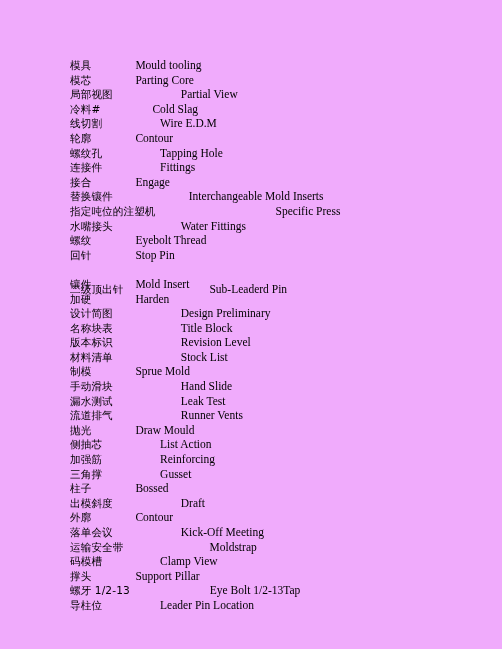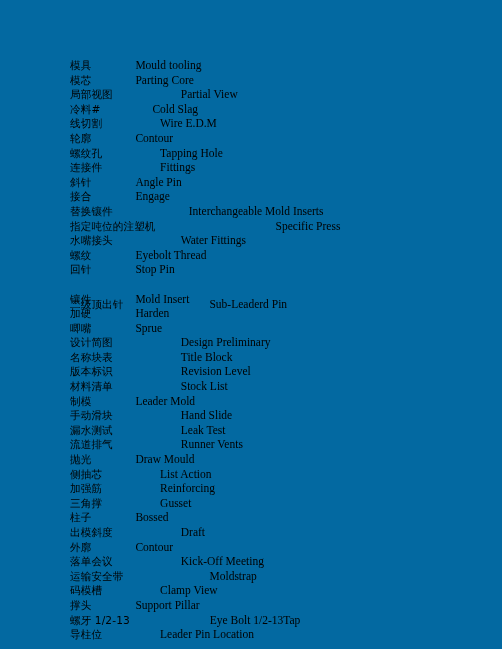--- a/index.html
+++ b/index.html
@@ -48,46 +48,44 @@
   .term-en {
     display: inline-block;
     font-family: "Liberation Serif", "DejaVu Serif", serif;
     font-size: 11.5px;
     vertical-align: baseline;
   }
 </style>
 </head>
 <body style="background: rgb(255, 255, 255); color: rgb(0, 0, 0);">
 
-<div id="document-page" style="background: #0369a1;">
+<div id="document-page" style="background: #f0abfc;">
   <ul id="glossary-list">
       <li class="glossary-row"><span class="term-cn">模具</span><span class="term-en" style="margin-left: 44px;">Mould tooling</span></li>
       <li class="glossary-row"><span class="term-cn">模芯</span><span class="term-en" style="margin-left: 44px;">Parting Core</span></li>
       <li class="glossary-row"><span class="term-cn">局部视图</span><span class="term-en" style="margin-left: 68px;">Partial View</span></li>
       <li class="glossary-row"><span class="term-cn">冷料#</span><span class="term-en" style="margin-left: 52px;">Cold Slag</span></li>
       <li class="glossary-row"><span class="term-cn">线切割</span><span class="term-en" style="margin-left: 58px;">Wire  E.D.M</span></li>
       <li class="glossary-row"><span class="term-cn">轮廓</span><span class="term-en" style="margin-left: 44px;">Contour</span></li>
       <li class="glossary-row"><span class="term-cn">螺纹孔</span><span class="term-en" style="margin-left: 58px;">Tapping Hole</span></li>
       <li class="glossary-row"><span class="term-cn">连接件</span><span class="term-en" style="margin-left: 58px;">Fittings</span></li>
-      <li class="glossary-row"><span class="term-cn">斜针</span><span class="term-en" style="margin-left: 44px;">Angle Pin</span></li>
       <li class="glossary-row"><span class="term-cn">接合</span><span class="term-en" style="margin-left: 44px;">Engage</span></li>
       <li class="glossary-row"><span class="term-cn">替换镶件</span><span class="term-en" style="margin-left: 76px;">Interchangeable Mold  Inserts</span></li>
       <li class="glossary-row"><span class="term-cn">指定吨位的注塑机</span><span class="term-en" style="margin-left: 120px;">Specific Press</span></li>
       <li class="glossary-row"><span class="term-cn">水嘴接头</span><span class="term-en" style="margin-left: 68px;">Water Fittings</span></li>
       <li class="glossary-row"><span class="term-cn">螺纹</span><span class="term-en" style="margin-left: 44px;">Eyebolt Thread</span></li>
       <li class="glossary-row"><span class="term-cn">回针</span><span class="term-en" style="margin-left: 44px;">Stop Pin</span></li>
       <li class="glossary-row"><span class="term-cn">二级顶出针</span><span class="term-en" style="margin-left: 86px; margin-top: 20px;">Sub-Leaderd Pin</span></li>
       <li class="glossary-row"><span class="term-cn">镶件</span><span class="term-en" style="margin-left: 44px; text-align: right;">Mold Insert</span></li>
       <li class="glossary-row"><span class="term-cn">加硬</span><span class="term-en" style="margin-left: 44px;">Harden</span></li>
-      <li class="glossary-row"><span class="term-cn">唧嘴</span><span class="term-en" style="margin-left: 44px;">Sprue</span></li>
       <li class="glossary-row"><span class="term-cn">设计简图</span><span class="term-en" style="margin-left: 68px; text-align: right;">Design Preliminary</span></li>
       <li class="glossary-row"><span class="term-cn">名称块表</span><span class="term-en" style="margin-left: 68px;">Title Block</span></li>
       <li class="glossary-row"><span class="term-cn">版本标识</span><span class="term-en" style="margin-left: 68px;">Revision Level</span></li>
       <li class="glossary-row"><span class="term-cn">材料清单</span><span class="term-en" style="margin-left: 68px;">Stock List</span></li>
-      <li class="glossary-row"><span class="term-cn">制模</span><span class="term-en" style="margin-left: 44px;">Leader Mold</span></li>
+      <li class="glossary-row"><span class="term-cn">制模</span><span class="term-en" style="margin-left: 44px;">Sprue Mold</span></li>
       <li class="glossary-row"><span class="term-cn">手动滑块</span><span class="term-en" style="margin-left: 68px;">Hand Slide</span></li>
       <li class="glossary-row"><span class="term-cn">漏水测试</span><span class="term-en" style="margin-left: 68px;">Leak Test</span></li>
       <li class="glossary-row"><span class="term-cn">流道排气</span><span class="term-en" style="margin-left: 68px;">Runner Vents</span></li>
       <li class="glossary-row"><span class="term-cn">抛光</span><span class="term-en" style="margin-left: 44px;">Draw Mould</span></li>
       <li class="glossary-row"><span class="term-cn">侧抽芯</span><span class="term-en" style="margin-left: 58px;">List  Action</span></li>
       <li class="glossary-row"><span class="term-cn">加强筋</span><span class="term-en" style="margin-left: 58px;">Reinforcing</span></li>
       <li class="glossary-row"><span class="term-cn">三角撑</span><span class="term-en" style="margin-left: 58px;">Gusset</span></li>
       <li class="glossary-row"><span class="term-cn">柱子</span><span class="term-en" style="margin-left: 44px;">Bossed</span></li>
       <li class="glossary-row"><span class="term-cn">出模斜度</span><span class="term-en" style="margin-left: 68px;">Draft</span></li>
       <li class="glossary-row"><span class="term-cn">外廓</span><span class="term-en" style="margin-left: 44px;">Contour</span></li>

